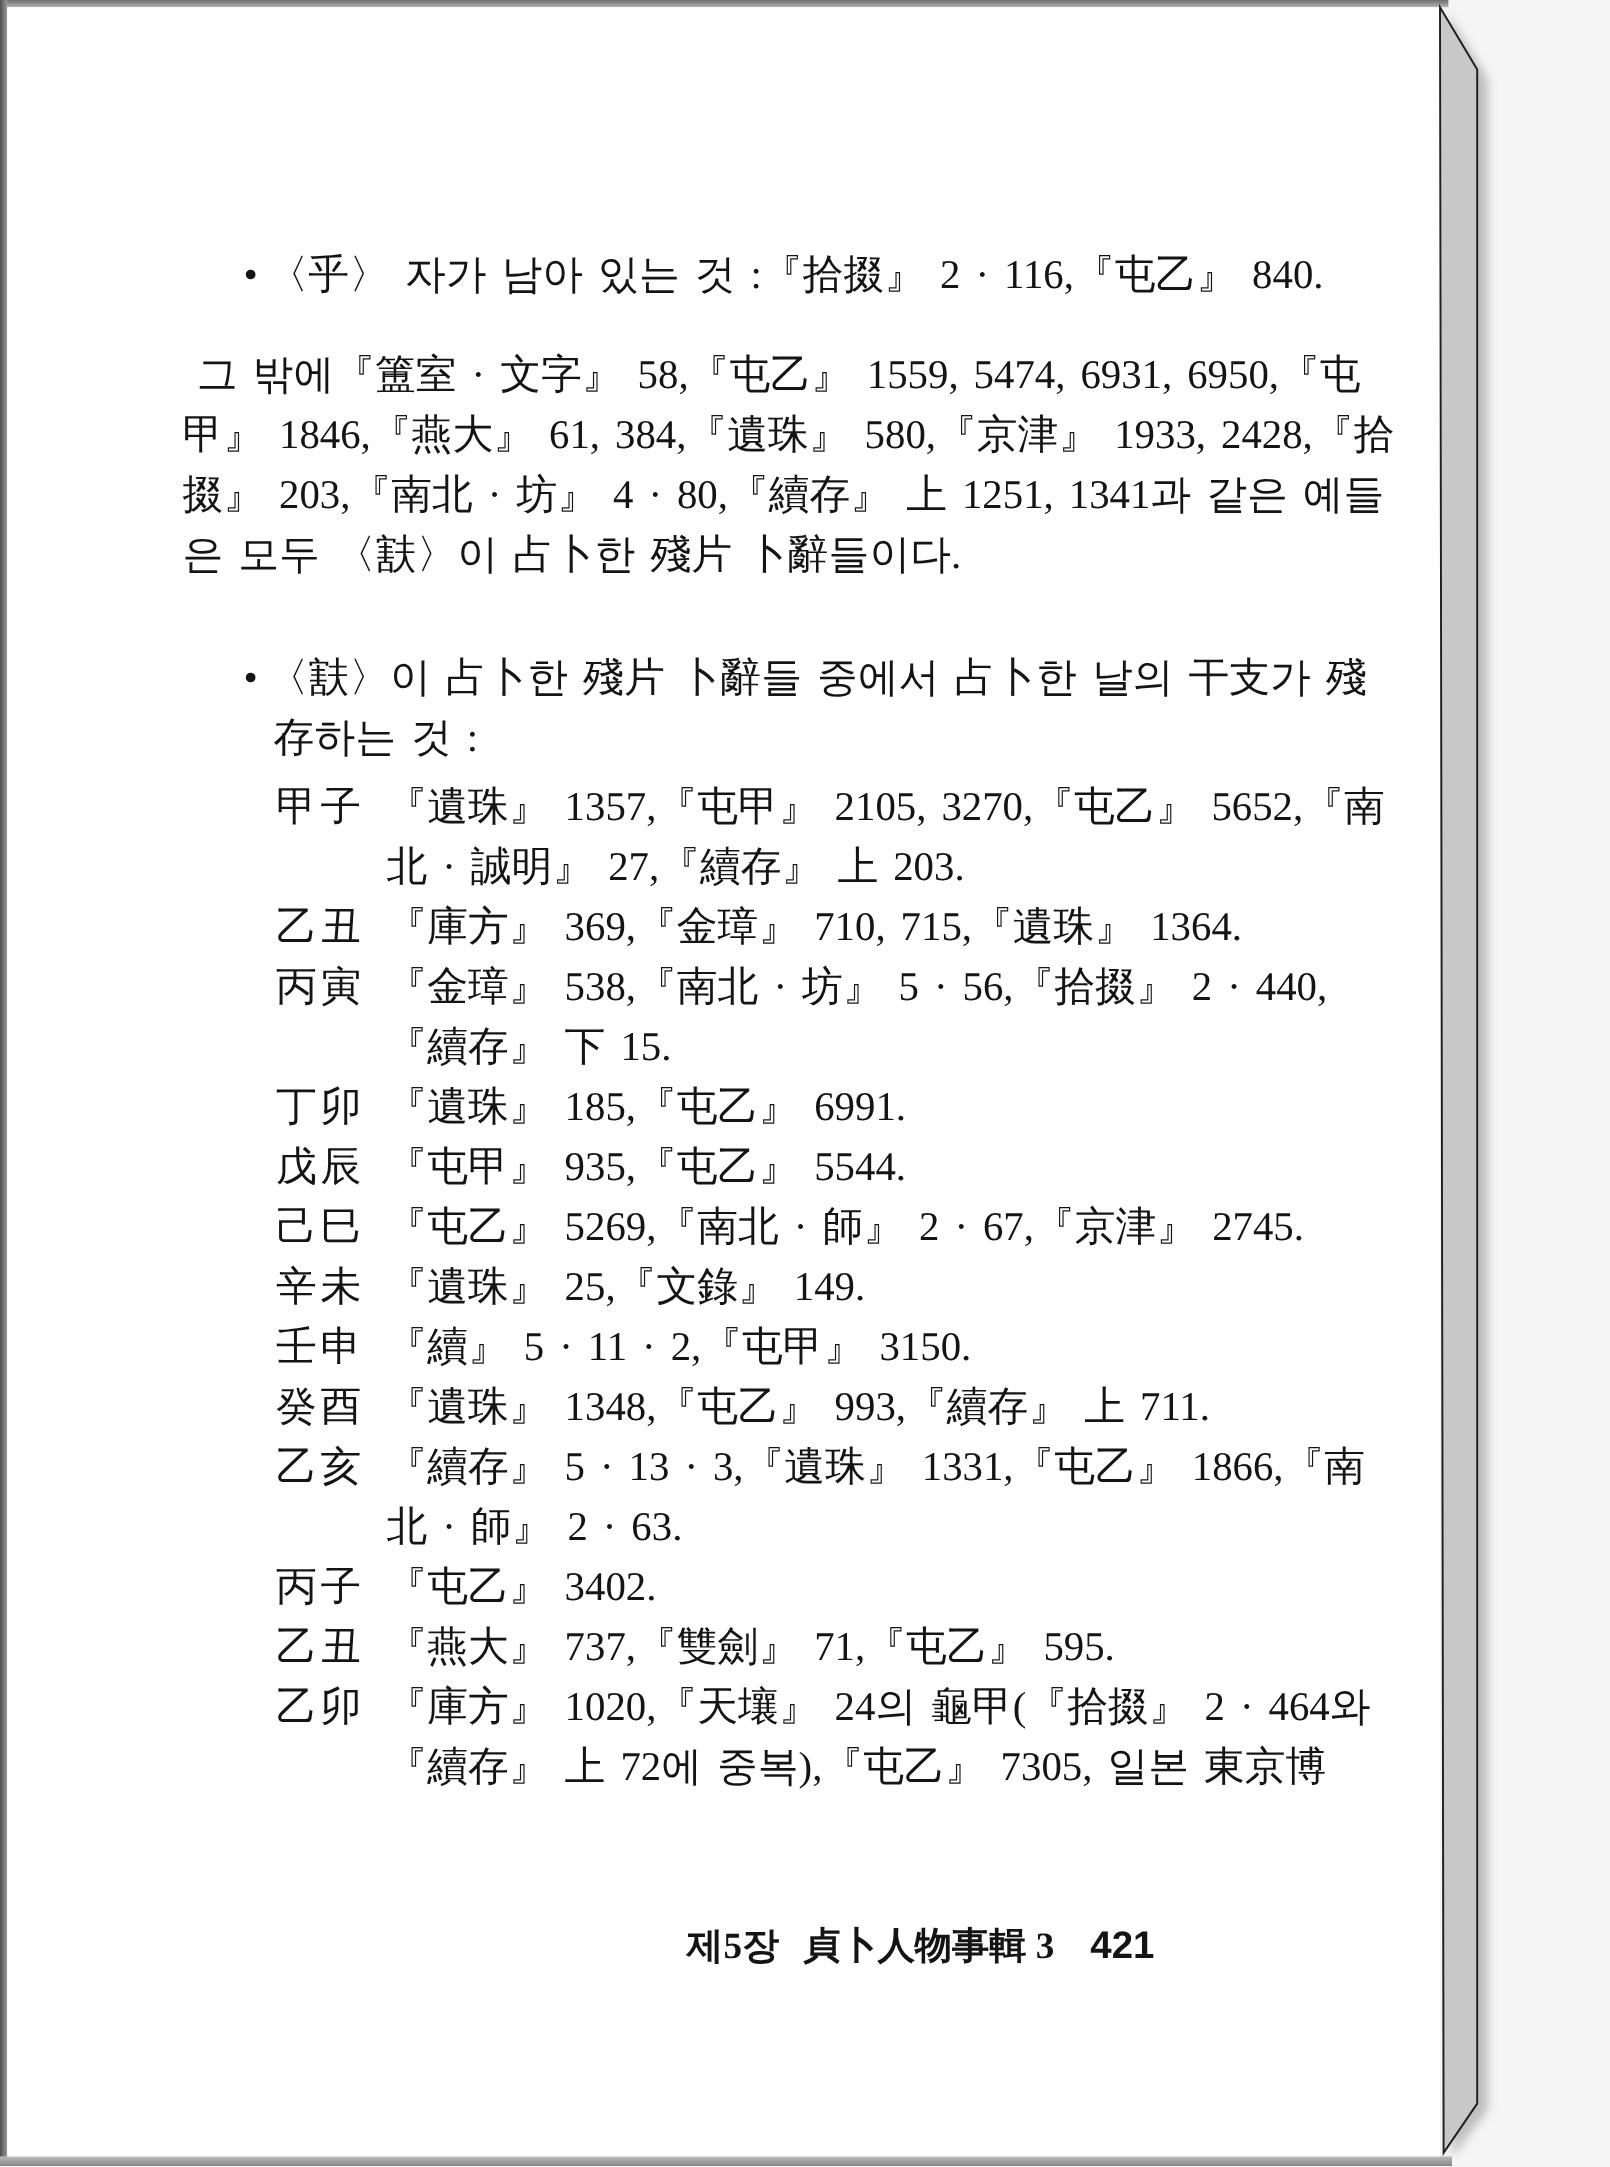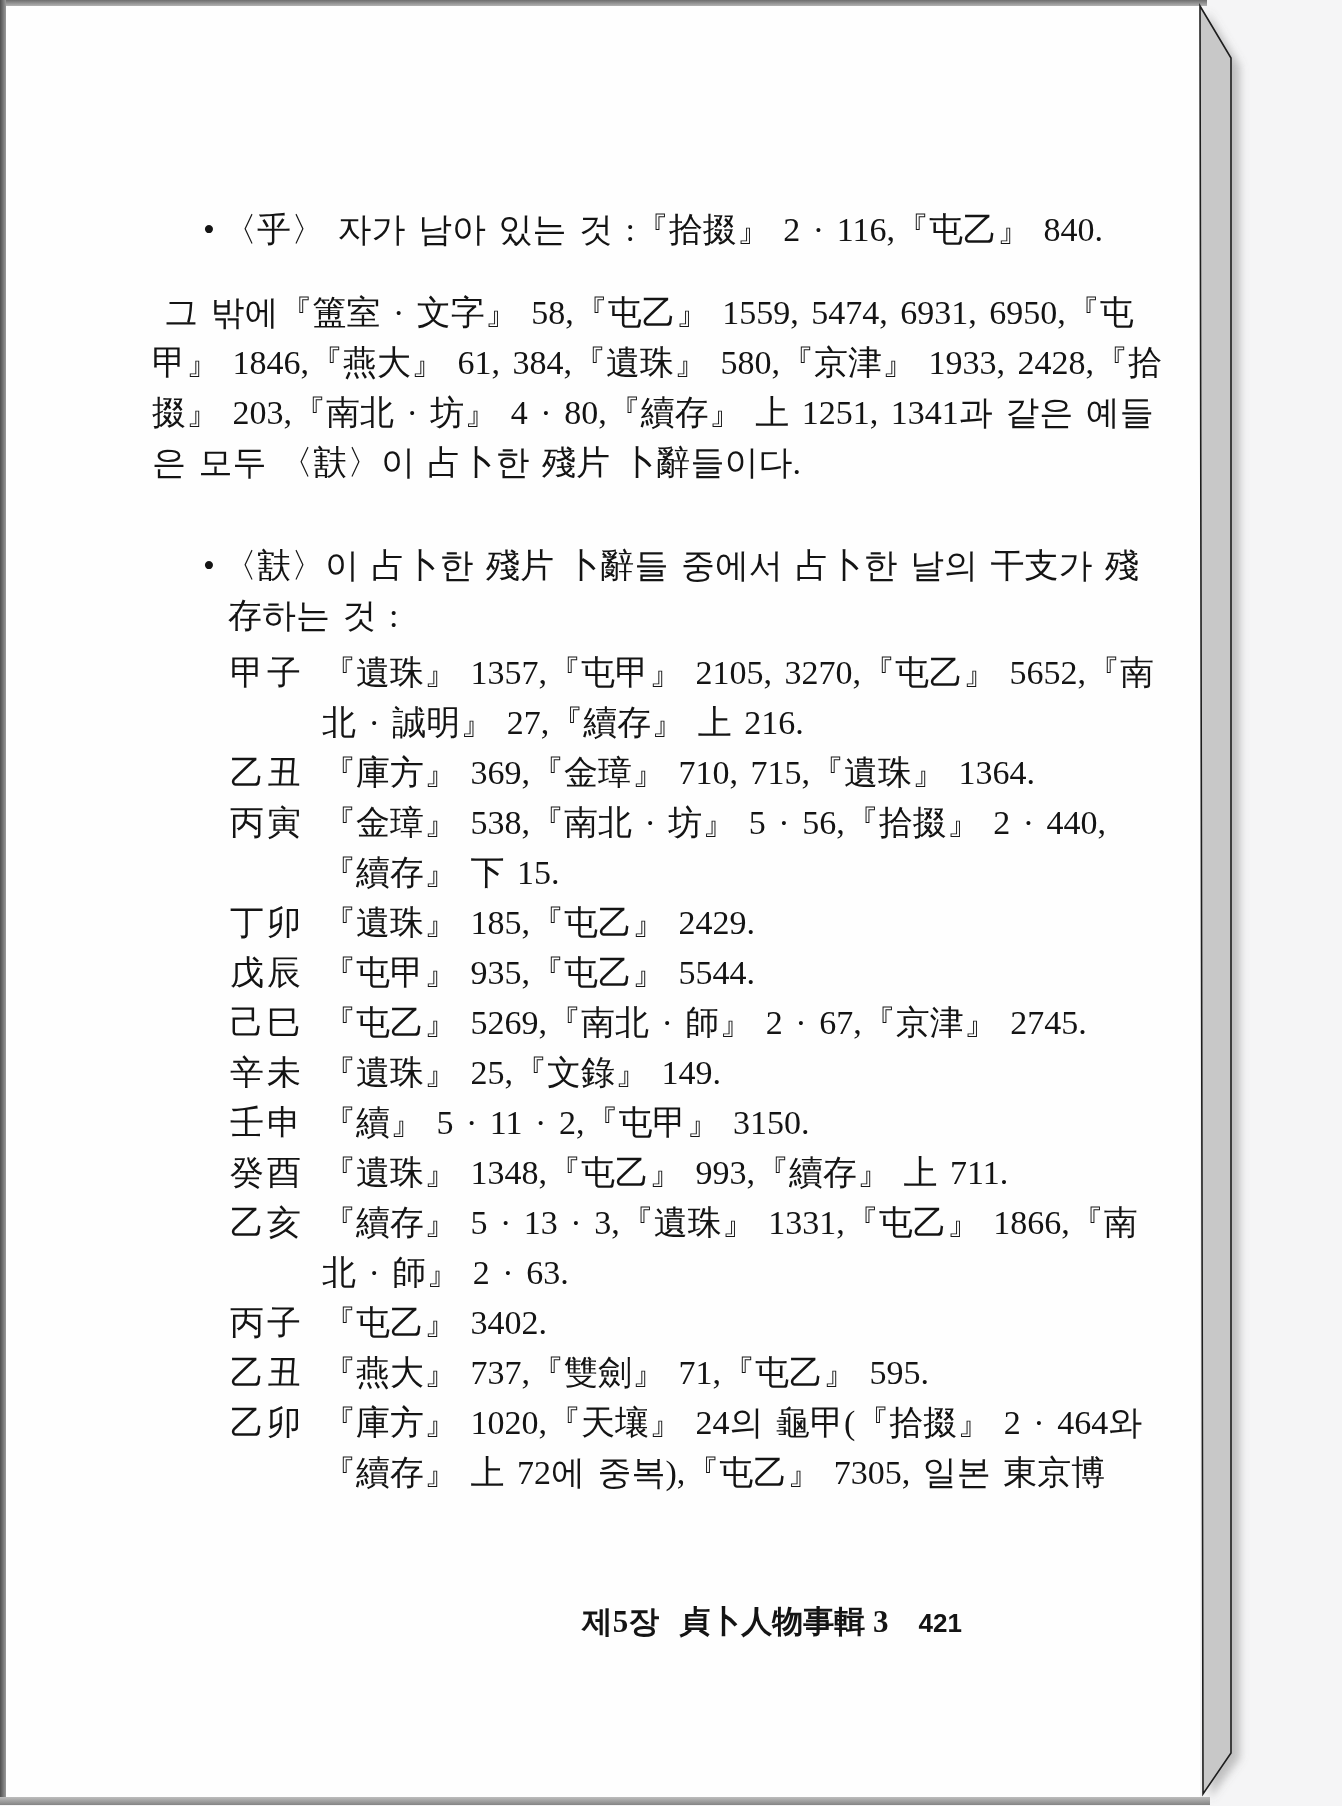--- a/index.html
+++ b/index.html
@@ -47,21 +47,21 @@
   .entry .val { flex:1; }
 
   .footer {
     position:absolute; top:1601px; left:0; width:962px; text-align:right;
     font-size:31px; font-weight:bold; white-space:nowrap;
   }
   .footer .chapter { margin-right:20px; }
   .footer .pageno {
     margin-left:30px;
     font-family:"Liberation Sans","DejaVu Sans",sans-serif;
-    font-size:26px;
+    font-size:32px;
   }
 </style>
 </head>
 <body>
 
 <div class="band-top"></div>
 <div class="band-left"></div>
 <div class="band-bottom"></div>
 
 <div class="page"></div>
@@ -95,21 +95,21 @@
     </div>
     <div class="line cont">存하는 것 :</div>
   </div>
 
   <div class="entries">
 
     <div class="entry">
       <div class="lbl line">甲子</div>
       <div class="val">
         <div class="line">『遺珠』 1357,『屯甲』 2105, 3270,『屯乙』 5652,『南</div>
-        <div class="line">北 · 誠明』 27,『續存』 上 216.</div>
+        <div class="line">北 · 誠明』 27,『續存』 上 203.</div>
       </div>
     </div>
 
     <div class="entry">
       <div class="lbl line">乙丑</div>
       <div class="val">
         <div class="line">『庫方』 369,『金璋』 710, 715,『遺珠』 1364.</div>
       </div>
     </div>
 
@@ -117,21 +117,21 @@
       <div class="lbl line">丙寅</div>
       <div class="val">
         <div class="line">『金璋』 538,『南北 · 坊』 5 · 56,『拾掇』 2 · 440,</div>
         <div class="line">『續存』 下 15.</div>
       </div>
     </div>
 
     <div class="entry">
       <div class="lbl line">丁卯</div>
       <div class="val">
-        <div class="line">『遺珠』 185,『屯乙』 2429.</div>
+        <div class="line">『遺珠』 185,『屯乙』 6991.</div>
       </div>
     </div>
 
     <div class="entry">
       <div class="lbl line">戊辰</div>
       <div class="val">
         <div class="line">『屯甲』 935,『屯乙』 5544.</div>
       </div>
     </div>
 

